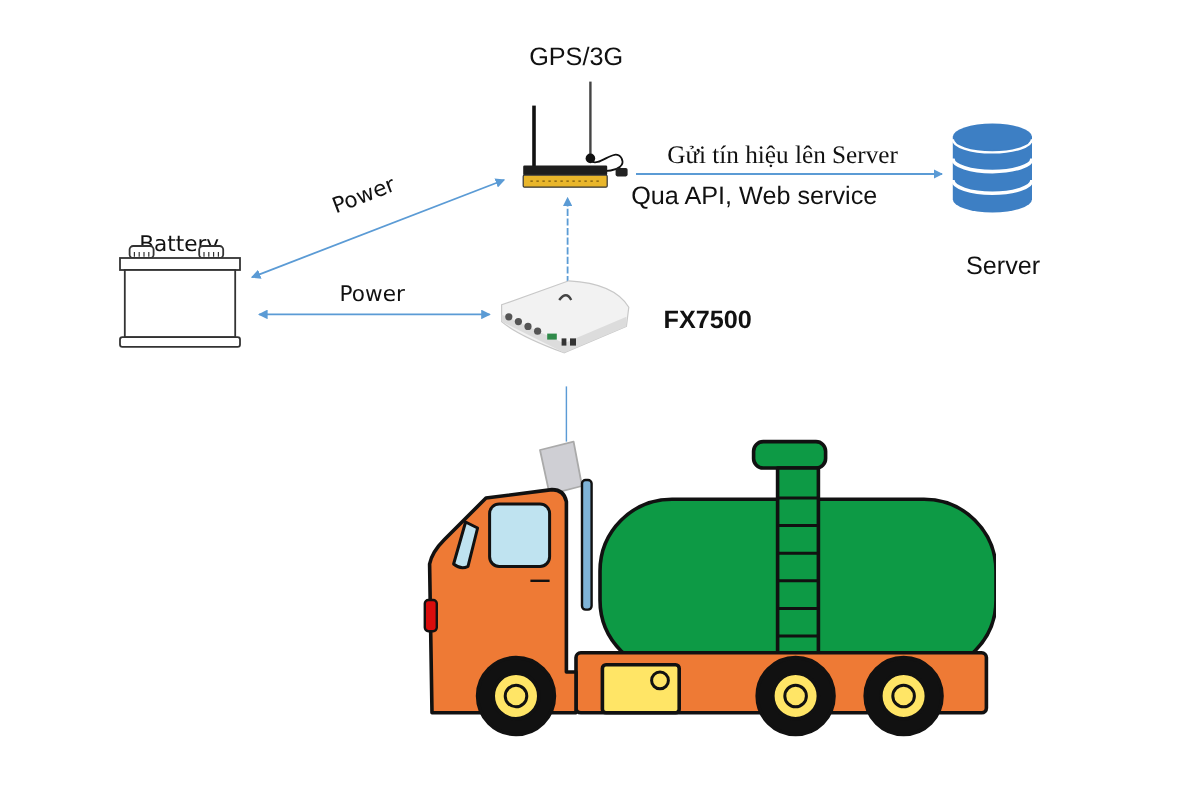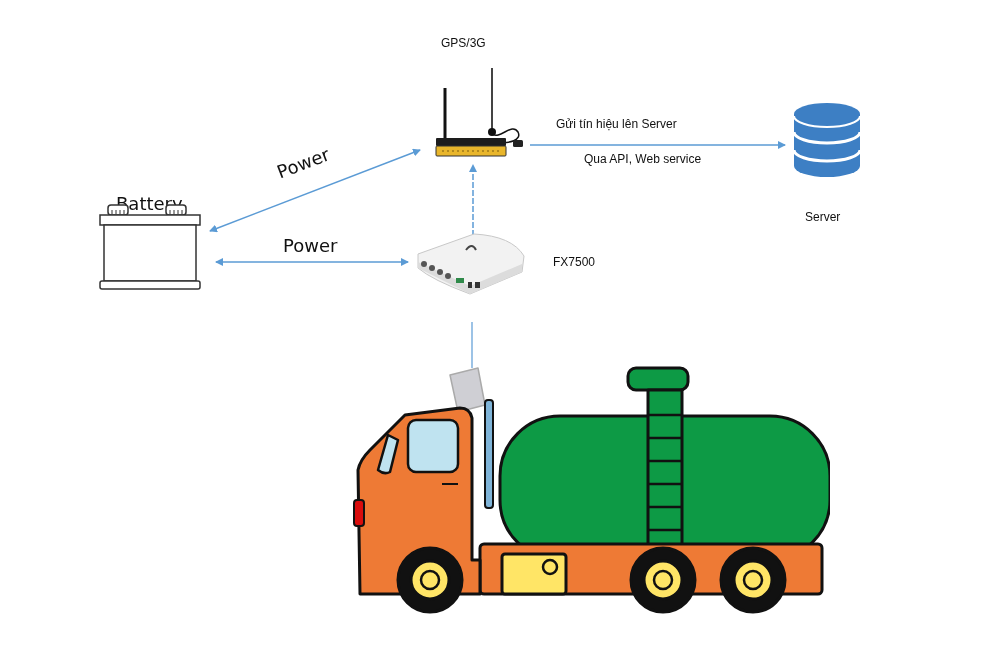--- a/index.html
+++ b/index.html
@@ -1,18 +1,18 @@
 <!DOCTYPE html>
 <html><head>
 <meta charset="utf-8">
 <style>
   html,body{margin:0;padding:0;background:#ffffff;}
   body{width:1000px;height:667px;position:relative;overflow:hidden;font-family:"Liberation Sans",sans-serif;color:#111;}
   .abs{position:absolute;}
-  .lbl{font-size:12px;color:#111;white-space:nowrap;}
+  .lbl{font-size:21px;color:#111;white-space:nowrap;}
   .lbl-sans{font-family:"DejaVu Sans",sans-serif;font-size:18px;}
   svg.layer{position:absolute;left:0;top:0;}
 </style>
 </head>
 <body>
 
 <svg class="layer" width="1000" height="667">
   <defs>
     <marker id="ah" markerWidth="8" markerHeight="8" refX="7" refY="4" orient="auto" markerUnits="userSpaceOnUse">
       <path d="M0,0 L8,4 L0,8 Z" fill="#5b9bd5"></path>
@@ -38,22 +38,22 @@
   <line x1="15" y1="28" x2="15" y2="80" stroke="#111" stroke-width="3"></line>
   <line x1="62" y1="8" x2="62" y2="70" stroke="#444" stroke-width="2"></line>
   <circle cx="62" cy="72" r="4" fill="#111"></circle>
   <path d="M62,74 C70,80 82,62 88,72 C92,80 80,84 66,82" fill="none" stroke="#111" stroke-width="1.5"></path>
   <rect x="83" y="80" width="10" height="7" rx="1.5" fill="#222"></rect>
   <rect x="6" y="78" width="70" height="8" rx="1" fill="#1d1d1d"></rect>
   <rect x="6" y="86" width="70" height="10" rx="1" fill="#e9b62b" stroke="#333" stroke-width="1"></rect>
   <line x1="12" y1="91" x2="70" y2="91" stroke="#7a5a10" stroke-width="1" stroke-dasharray="2,3"></line>
 </svg>
 
-<div class="abs lbl" style="left:556px;top:117px;">Gửi tín hiệu lên Server</div>
-<div class="abs lbl" style="left:584px;top:152px;">Qua API, Web service</div>
+<div class="abs lbl" style="left:556px;top:117px;font-family:Liberation Serif, serif;">Gửi tín hiệu lên Server</div>
+<div class="abs lbl" style="left:526px;top:152px;">Qua API, Web service</div>
 <svg class="abs" style="left:792px;top:102px;" width="70" height="80" viewBox="0 0 70 80">
   <path d="M2,12 v52 a33,11 0 0 0 66,0 v-52 Z" fill="#3d7fc4"></path>
   <ellipse cx="35" cy="12" rx="33" ry="11" fill="#3d7fc4"></ellipse>
   <path d="M2,30 a33,11 0 0 0 66,0" fill="none" stroke="#fff" stroke-width="3"></path>
   <path d="M2,48 a33,11 0 0 0 66,0" fill="none" stroke="#fff" stroke-width="3"></path>
   <path d="M2,14 a33,11 0 0 0 66,0" fill="none" stroke="#fff" stroke-width="2"></path>
 </svg>
 <div class="abs lbl" style="left:805px;top:210px;">Server</div>
 
 <div class="abs lbl lbl-sans" style="left:116px;top:193px;">Battery</div>
@@ -81,21 +81,21 @@
       <circle cx="12" cy="36" r="3"></circle>
       <circle cx="20" cy="40" r="3"></circle>
       <circle cx="28" cy="44" r="3"></circle>
       <circle cx="36" cy="48" r="3"></circle>
     </g>
   <rect x="44" y="50" width="8" height="5" fill="#2f8a4a"></rect>
   <rect x="56" y="54" width="4" height="6" fill="#333"></rect>
   <rect x="63" y="54" width="5" height="6" fill="#333"></rect>
   <path d="M54,22 q6,-8 10,0" fill="none" stroke="#444" stroke-width="2"></path>
 </svg>
-<div class="abs lbl" style="left:553px;top:255px;">FX7500</div>
+<div class="abs lbl" style="left:553px;top:255px;font-weight:bold;">FX7500</div>
 
 <svg class="abs" style="left:350px;top:360px;" width="480" height="260" viewBox="0 0 480 260">
   <g stroke="#111" stroke-width="3" stroke-linejoin="round">
 
     <path d="M100,15 L128,8 L135,45 L108,52 Z" fill="#cfcfd4" stroke="#aaa" stroke-width="1.5"></path>
 
     <rect x="150" y="56" width="330" height="144" rx="60" fill="#0d9a45"></rect>
     <rect x="278" y="8" width="60" height="22" rx="8" fill="#0d9a45"></rect>
     <rect x="298" y="30" width="34" height="170" fill="#0d9a45"></rect>
     <path d="M298,55 h34 M298,78 h34 M298,101 h34 M298,124 h34 M298,147 h34 M298,170 h34" fill="none" stroke-width="2.5"></path>

